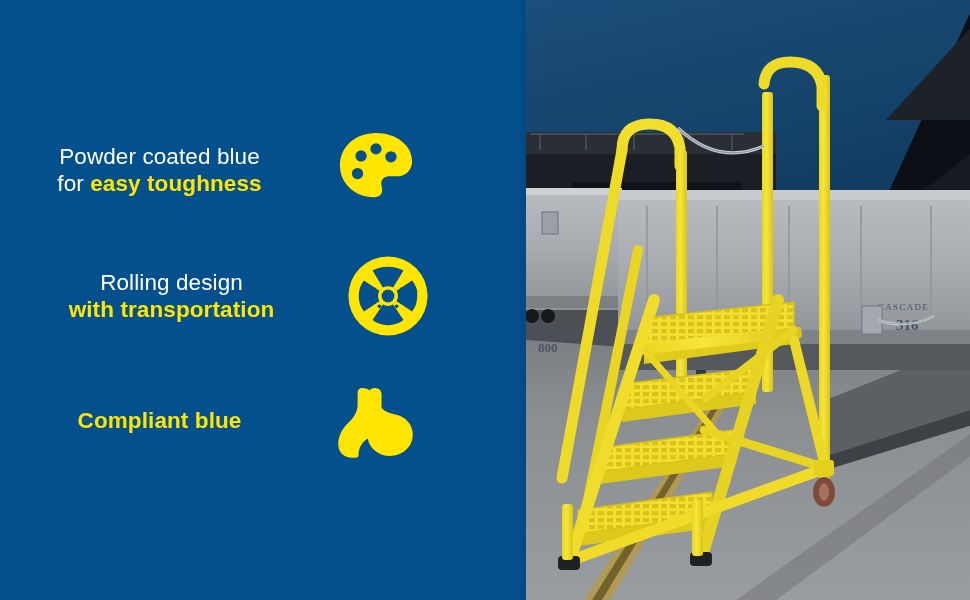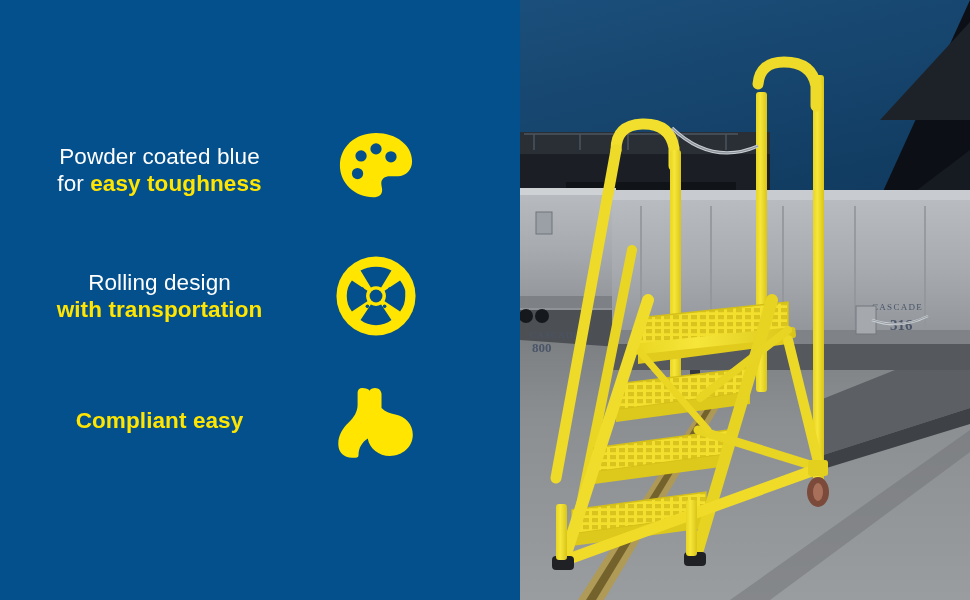--- a/index.html
+++ b/index.html
@@ -7,20 +7,21 @@
   html,body { width:970px; height:600px; overflow:hidden; }
   body {
     font-family:"Liberation Sans", sans-serif;
     background:#014a87;
   }
   #banner {
     position:relative;
     width:970px; height:600px;
     display:flex;
     overflow:hidden;
+    gap:6px;
   }
 
   
   #features-panel {
     width:520px; height:600px;
     background:#03508d;
     position:relative;
     flex:none;
   }
   .feature-row {
@@ -41,21 +42,21 @@
   }
   .feature-text .ln { display:block; white-space:nowrap; }
   .feature-text .hl { color:#ffe500; font-weight:bold; }
   .feature-text .wt { color:#ffffff; font-weight:400; }
   .feature-icon {
     width:110px; height:100px;
     margin-left:16px;
     display:flex; align-items:center; justify-content:center;
   }
   #row-paint   { top:118px; height:104px; }
-  #row-rolling { top:244px; height:104px; }
+  #row-rolling { top:244px; height:104px;margin-left:12px; }
   #row-osha    { top:368px; height:106px; }
 
   
   #photo-panel {
     width:450px; height:600px;
     position:relative;
     flex:none;
     overflow:hidden;
     background:#7c7f82;
   }
@@ -107,21 +108,21 @@
             <circle cx="60" cy="62" r="2.1"></circle>
             <circle cx="40" cy="62" r="2.1"></circle>
             <circle cx="34" cy="42" r="2.1"></circle>
           </g>
         </svg>
       </div>
     </div>
 
     <div class="feature-row" id="row-osha">
       <div class="feature-text">
-        <span class="ln hl">Compliant easy</span>
+        <span class="ln hl">Compliant blue</span>
       </div>
       <div class="feature-icon">
         <svg width="92" height="92" viewBox="0 0 100 100" aria-hidden="true">
           <path d="M35 14c-3 0-5 2-5 5v13c0 8-4 14-10 20-6 6-11 13-11 23 0 9 6 15 15 15h4c2 0 3-1 3-3 0-8 4-14 10-18 2 11 12 19 24 19 14 0 25-10 25-23 0-11-8-20-19-22-6-1-11-3-15-7V21c0-4-3-7-7-7-3 0-5 1-6 3-1-2-4-3-8-3z" fill="#ffe500"></path>
         </svg>
       </div>
     </div>
   </div>
 
   <div id="photo-panel">

